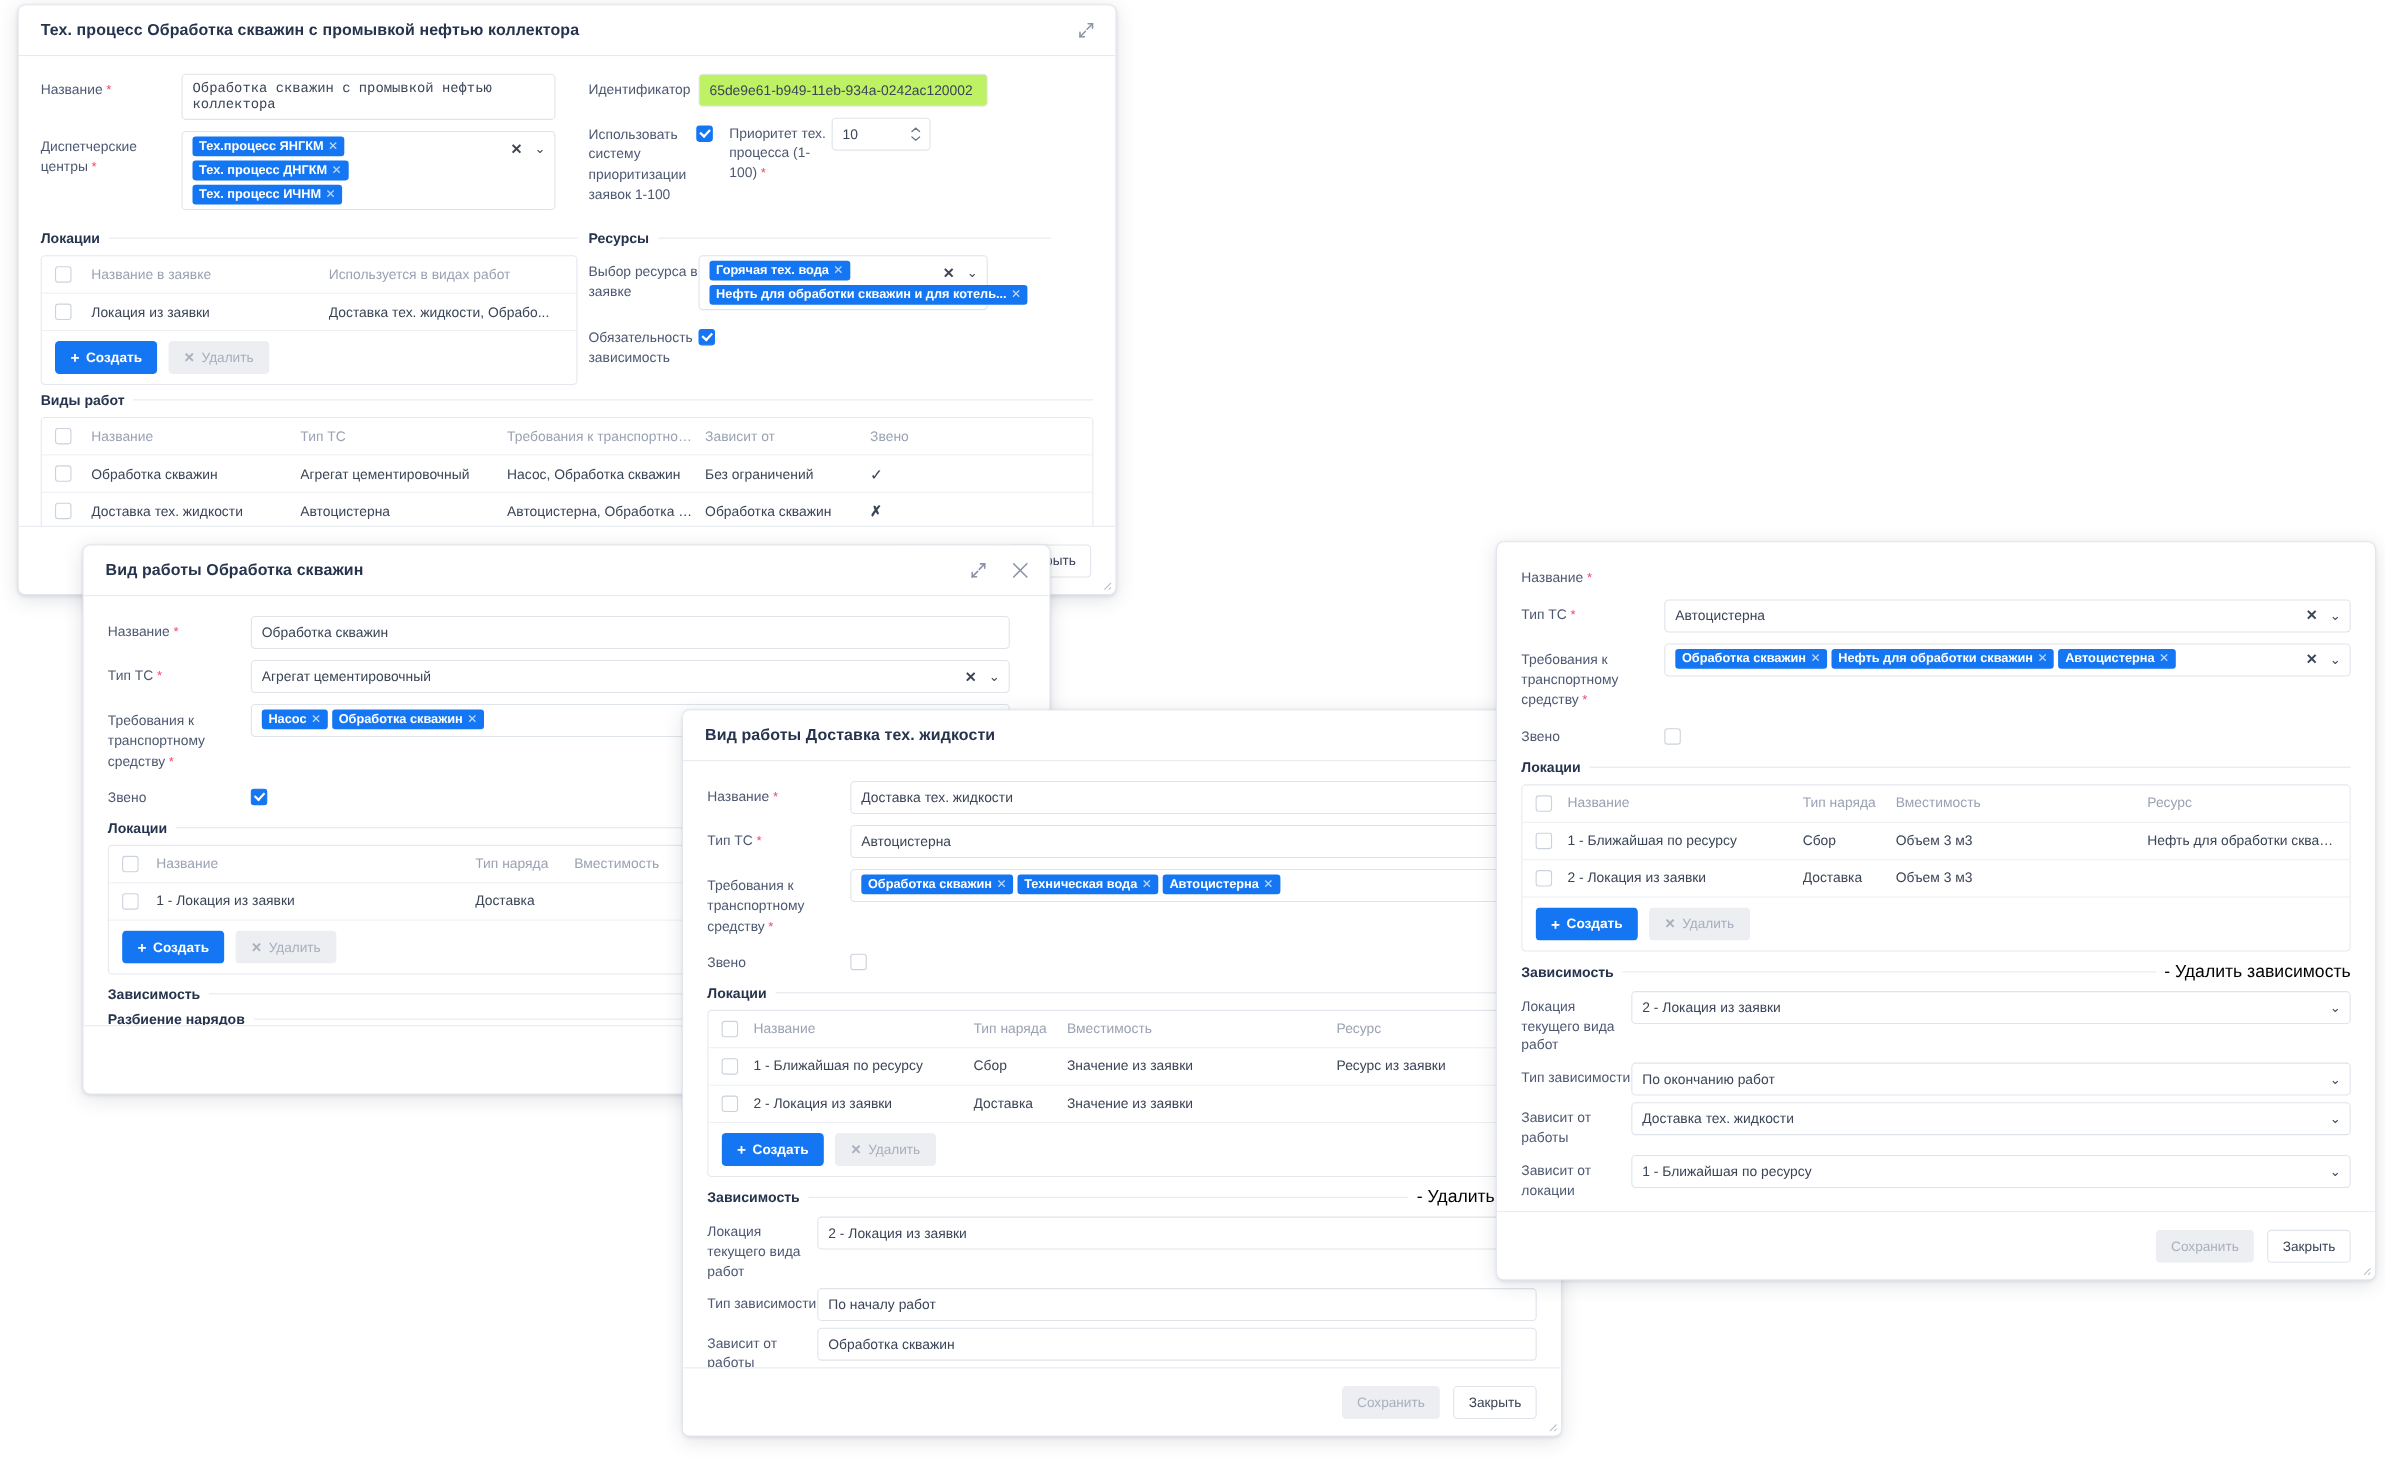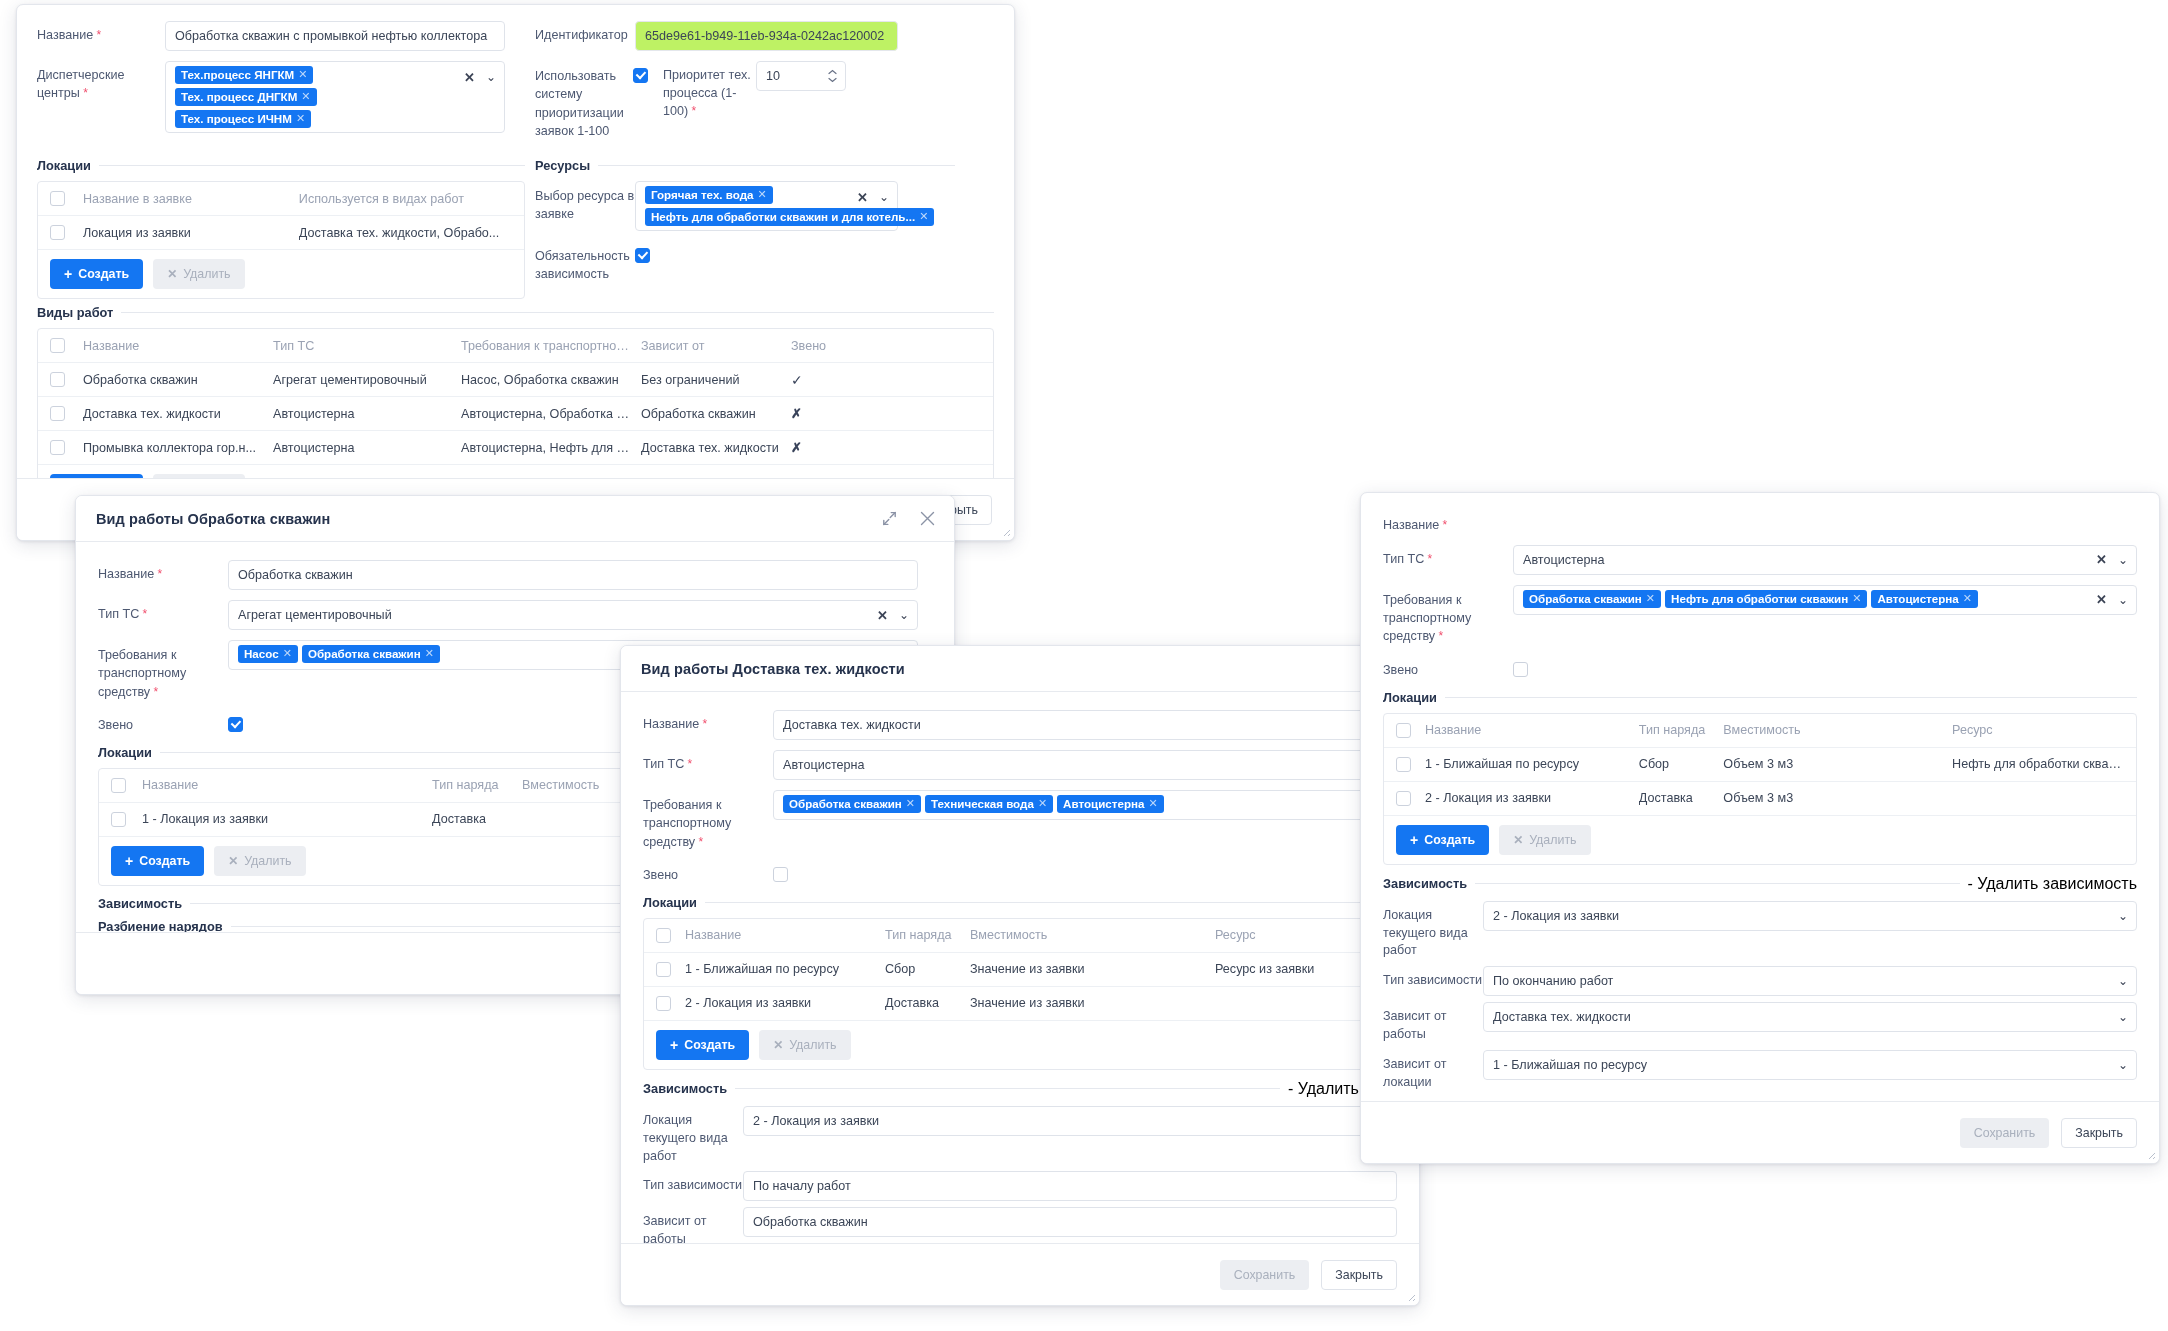--- a/index.html
+++ b/index.html
@@ -127,31 +127,44 @@
   .check-mark { color:#39435a; font-size:14px; }
   .cross-mark { color:#39435a; font-size:13px; font-weight:bold; }
   .note-text { font-size:12.6px; color:#4d5871; line-height:1.45; }
 </style>
 </head>
 <body>
 
 <div class="stage">
 
   <div class="win" style="left:16px; top:4px; width:999px; height:537px;">
+    <div class="win-head">
+      <div class="win-title">Тех. процесс Обработка скважин с промывкой нефтью коллектора</div>
+      <div class="win-head-actions">
+        <div class="icon-btn">
+          <svg width="17" height="17" viewBox="0 0 17 17" fill="none" stroke="currentColor" stroke-width="1.4" stroke-linecap="round">
+            <path d="M10.2 2.6h4v4"></path>
+              <path d="M14.2 2.6 9.2 7.6"></path>
+            <path d="M6.8 14.4h-4v-4"></path>
+              <path d="M2.8 14.4l5-5"></path>
+          </svg>
+        </div>
+      </div>
+    </div>
 
     <div class="win-body" style="padding:16px 20px 0 20px;">
 
       <div style="display:flex;">
 
         <div style="width:488px;">
           <div class="field-row">
             <div class="flabel" style="width:128px;">
               <span>Название</span><span class="req"> *</span>
             </div>
-            <div class="input" style="width:340px;">
+            <div class="input" style="width:340px;font-family:Liberation Mono, monospace;">
               <span>Обработка скважин с промывкой нефтью коллектора</span>
             </div>
           </div>
 
           <div class="field-row">
             <div class="flabel" style="width:128px;">
               <span>Диспетчерские центры</span><span class="req"> *</span>
             </div>
             <div class="input multi" style="width:340px; min-height:48px; padding-right:60px;">
               <span class="tag">

